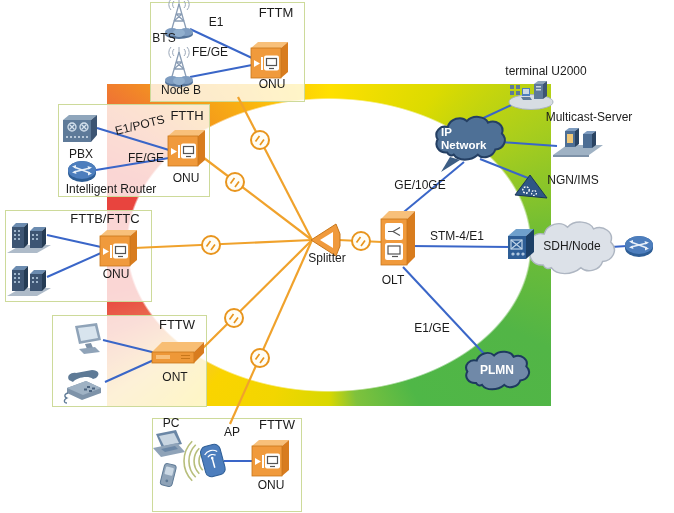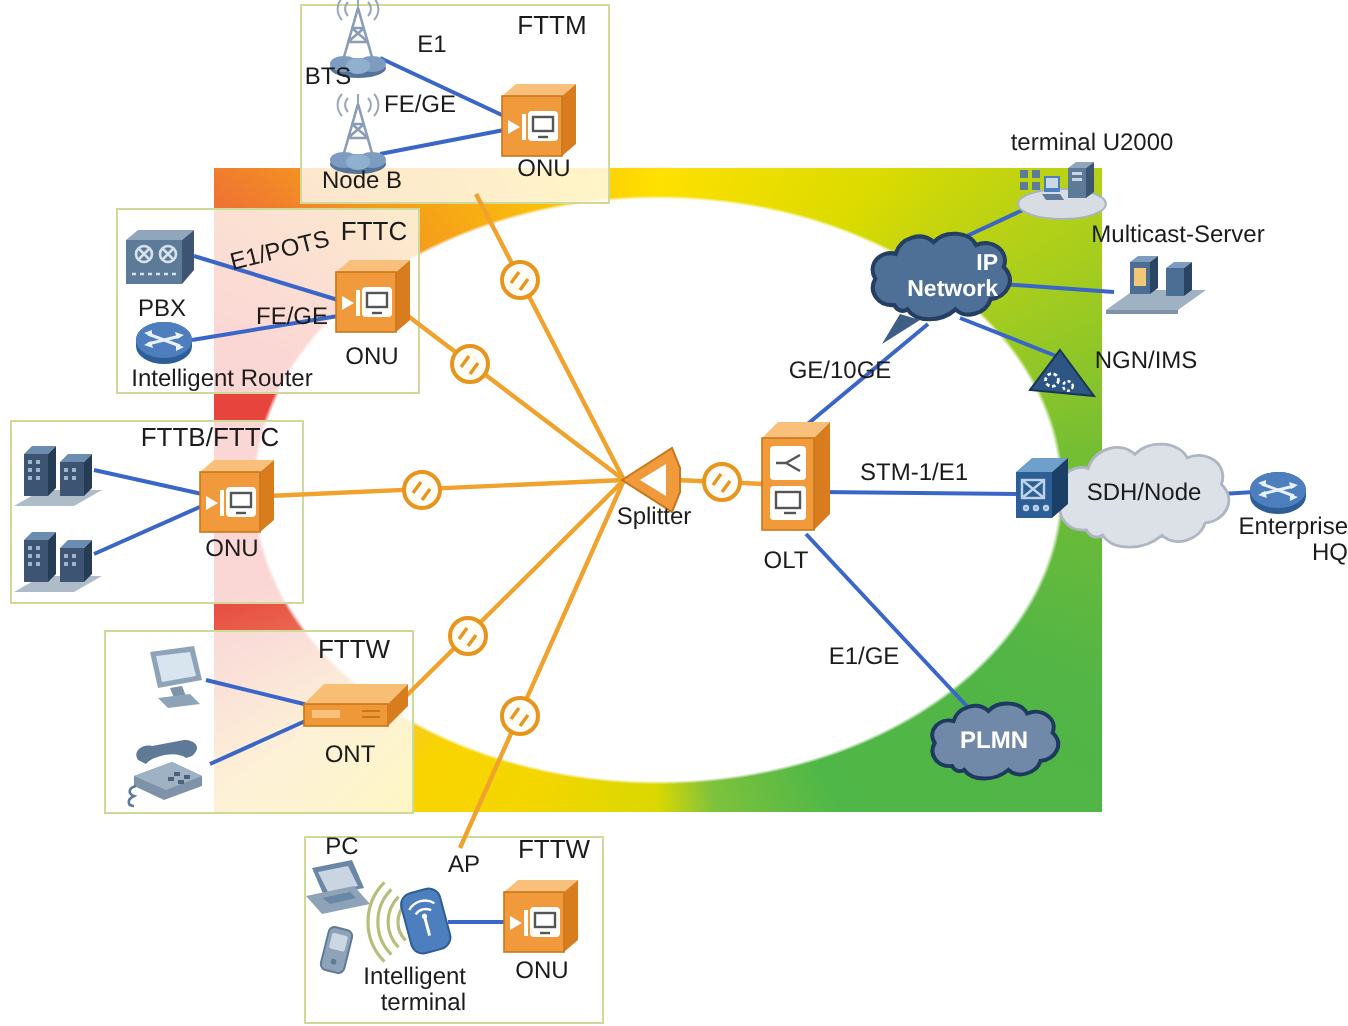--- a/index.html
+++ b/index.html
@@ -11,21 +11,21 @@
       #4FB747 150deg,#7FC23C 170deg,#D9D800 180deg,#F2D600 200deg,#FAD400 220deg,
       #F4C04A 235deg,#E96A50 248deg,#E8443E 258deg,#E8443E 288deg,#EE6A3A 300deg,
       #F49B1B 315deg,#FDC30A 340deg,#FFE000 360deg);
     -webkit-mask:radial-gradient(closest-side,transparent 0 90.4%,#000 91.4%);
     mask:radial-gradient(closest-side,transparent 0 90.4%,#000 91.4%);}
   .abox{position:absolute;background:rgba(255,255,255,0.78);border:1px solid #CDDA9A;}
   .art{position:absolute;left:0;top:0;}
   .lbl{position:absolute;transform:translateX(-50%);font-size:12px;line-height:1.12;
        color:#1b1b1b;white-space:nowrap;}
   .lbl.t{font-size:13px;text-align:center;}
-  .lbl.wrap{white-space:normal;text-align:right;}
+  .lbl.wrap{white-space:normal;text-align:left;}
   .lbl.white{color:#fff;font-weight:bold;}
   .lbl.rot{transform:translateX(-50%) rotate(-14deg);}
 </style>
 </head>
 <body>
 
 <div id="stage">
 
   <div class="ring"></div>
 
@@ -293,48 +293,46 @@
     <use href="#router" transform="translate(639,248)"></use>
   </svg>
 
   <div class="lbl t" style="left:276px;top:6px">FTTM</div>
   <div class="lbl" style="left:164px;top:32px">BTS</div>
   <div class="lbl" style="left:216px;top:16px">E1</div>
   <div class="lbl" style="left:181px;top:84px">Node B</div>
   <div class="lbl" style="left:210px;top:46px">FE/GE</div>
   <div class="lbl" style="left:272px;top:78px">ONU</div>
 
-  <div class="lbl t" style="left:187px;top:109px">FTTC</div>
+  <div class="lbl t" style="left:187px;top:109px">FTTH</div>
   <div class="lbl" style="left:81px;top:148px">PBX</div>
   <div class="lbl rot" style="left:140px;top:119px">E1/POTS</div>
   <div class="lbl" style="left:111px;top:183px">Intelligent Router</div>
   <div class="lbl" style="left:146px;top:152px">FE/GE</div>
   <div class="lbl" style="left:186px;top:172px">ONU</div>
 
   <div class="lbl t" style="left:105px;top:212px">FTTB/FTTC</div>
   <div class="lbl" style="left:116px;top:268px">ONU</div>
 
   <div class="lbl t" style="left:177px;top:318px">FTTW</div>
   <div class="lbl" style="left:175px;top:371px">ONT</div>
 
   <div class="lbl t" style="left:277px;top:418px">FTTW</div>
   <div class="lbl" style="left:171px;top:417px">PC</div>
   <div class="lbl" style="left:232px;top:426px">AP</div>
-  <div class="lbl wrap" style="left:191px;top:482px;width:84px">Intelligent terminal</div>
   <div class="lbl" style="left:271px;top:479px">ONU</div>
 
   <div class="lbl" style="left:327px;top:252px">Splitter</div>
   <div class="lbl" style="left:393px;top:274px">OLT</div>
 
   <div class="lbl" style="left:420px;top:179px">GE/10GE</div>
-  <div class="lbl" style="left:457px;top:230px">STM-1/E1</div>
+  <div class="lbl" style="left:457px;top:230px">STM-4/E1</div>
   <div class="lbl" style="left:432px;top:322px">E1/GE</div>
 
   <div class="lbl wrap white" style="left:470px;top:126px;width:58px;font-size:11.5px">IP Network</div>
   <div class="lbl" style="left:572px;top:240px">SDH/Node</div>
   <div class="lbl white" style="left:497px;top:364px">PLMN</div>
 
   <div class="lbl" style="left:546px;top:65px">terminal U2000</div>
   <div class="lbl" style="left:589px;top:111px">Multicast-Server</div>
   <div class="lbl" style="left:573px;top:174px">NGN/IMS</div>
-  <div class="lbl wrap" style="left:641px;top:257px;width:66px">Enterprise HQ</div>
 
 </div>
 
 </body></html>

